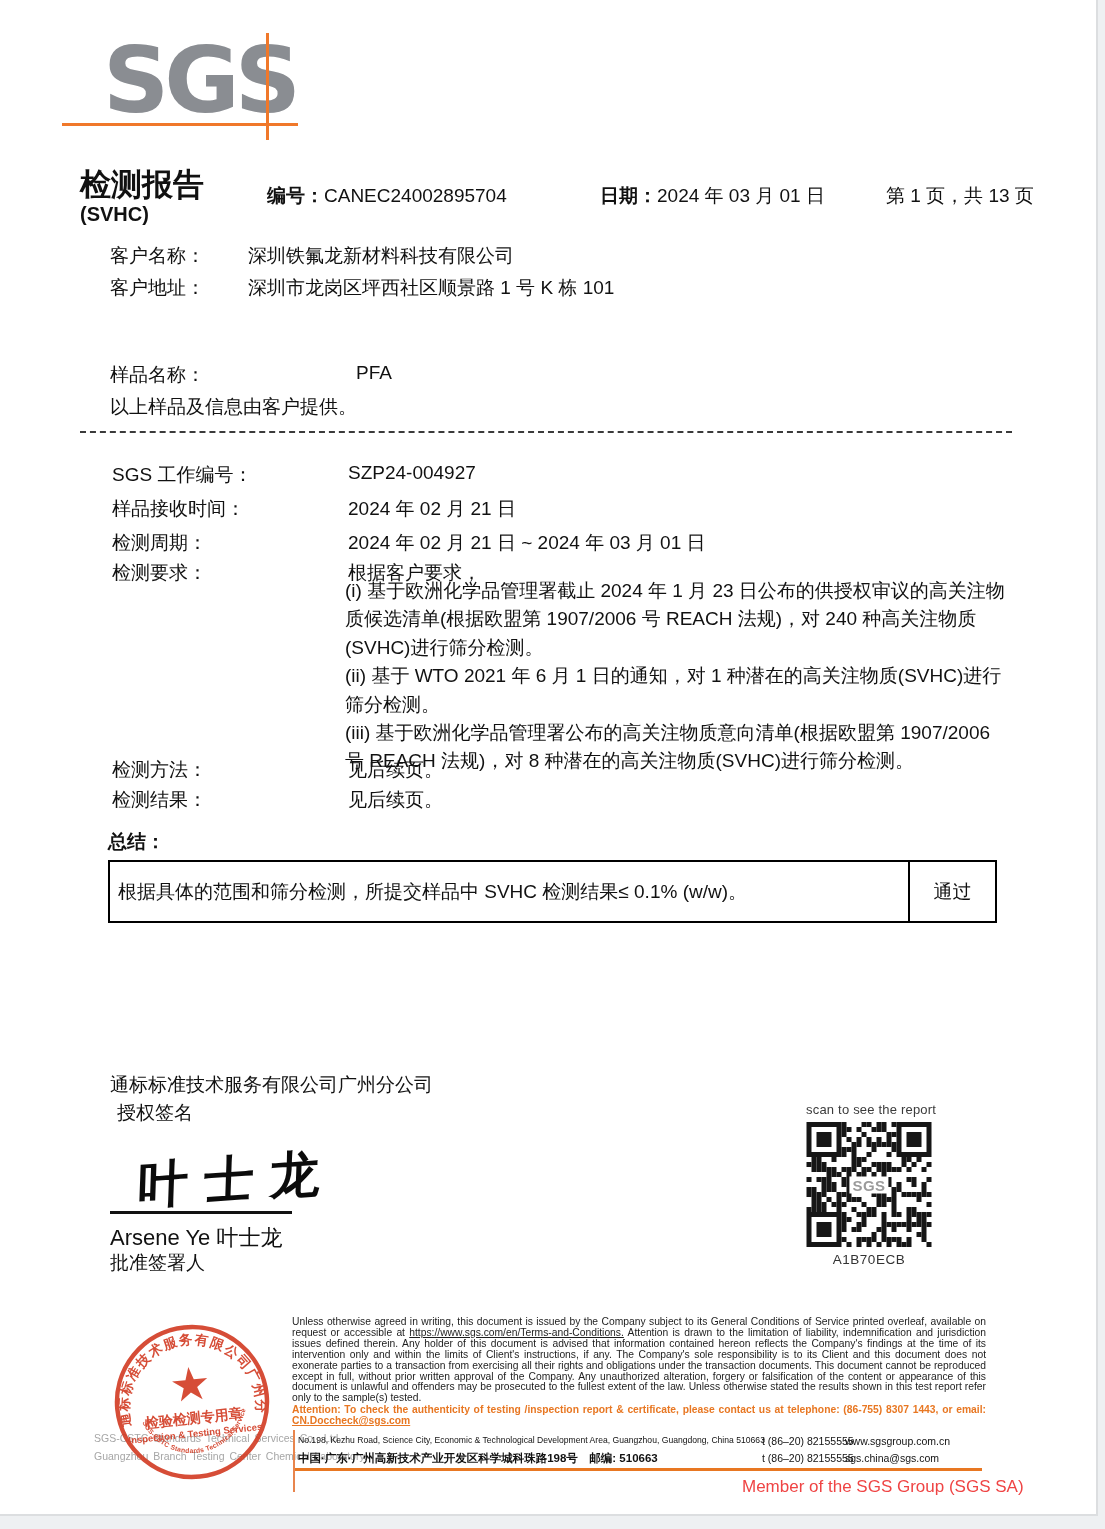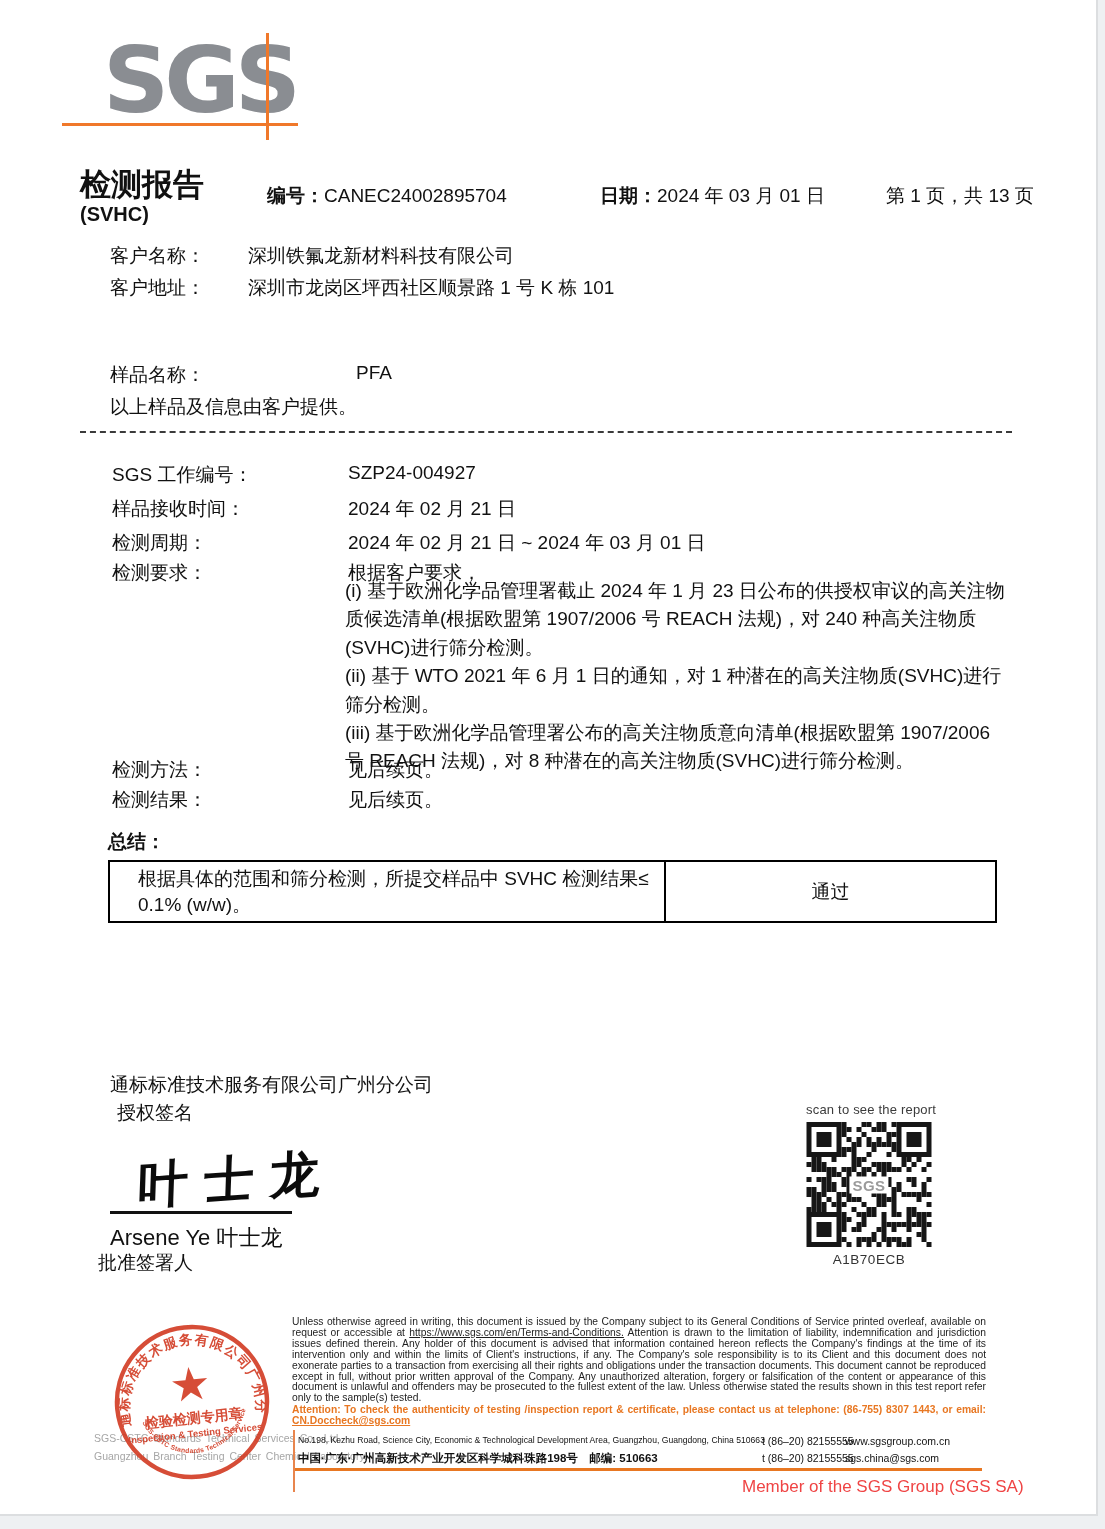--- a/index.html
+++ b/index.html
@@ -51,42 +51,42 @@
     font-size:19px; line-height:28.4px; white-space:pre-line;
   }
 
   
   .sum-title { position:absolute; left:108px; top:829px; font-size:19px; font-weight:bold; }
   .sum-table {
     position:absolute; left:108px; top:860px; width:889px; height:63px;
     border:2px solid #000; display:flex;
   }
   .sum-cell-text {
-    width:556px; border-right:2px solid #000;
-    display:flex; align-items:center; padding-left:28px;
+    width:800px; border-right:2px solid #000;
+    display:flex; align-items:center; padding-left:8px;
     font-size:19px;
   }
   .sum-cell-verdict {
     flex:1; display:flex; align-items:center; justify-content:center;
     font-size:19px;
   }
 
   
   .sig-company { position:absolute; left:110px; top:1072px; font-size:19px; }
   .sig-label   { position:absolute; left:117px; top:1100px; font-size:19px; }
   .sig-hand {
     position:absolute; left:138px; top:1146px;
     font-size:50px; font-weight:900; letter-spacing:16px;
     transform:rotate(-4deg) skewX(-6deg);
     color:#0b0b0b;
     font-family:"DejaVu Sans","Liberation Sans",sans-serif;
   }
   .sig-underline { position:absolute; left:110px; top:1211px; width:182px; height:3px; background:#111; }
   .sig-name { position:absolute; left:110px; top:1223px; font-size:22px; }
-  .sig-role { position:absolute; left:98px; top:1250px; font-size:19px; }
+  .sig-role { position:absolute; left:110px; top:1250px; font-size:19px; }
 
   
   .qr-caption { position:absolute; left:806px; top:1102px; font-size:13px; color:#3b3b3b; letter-spacing:0.2px; }
   .qr-box { position:absolute; left:806px; top:1120px; width:126px; height:130px; background:#fff; }
   .qr-box svg { display:block; }
   .qr-center-label {
     position:absolute; left:50%; top:50%; transform:translate(-50%,-50%);
     background:#fff; padding:0 3px;
     font-size:15px; font-weight:bold; color:#9b9b9b; letter-spacing:0.5px;
   }

